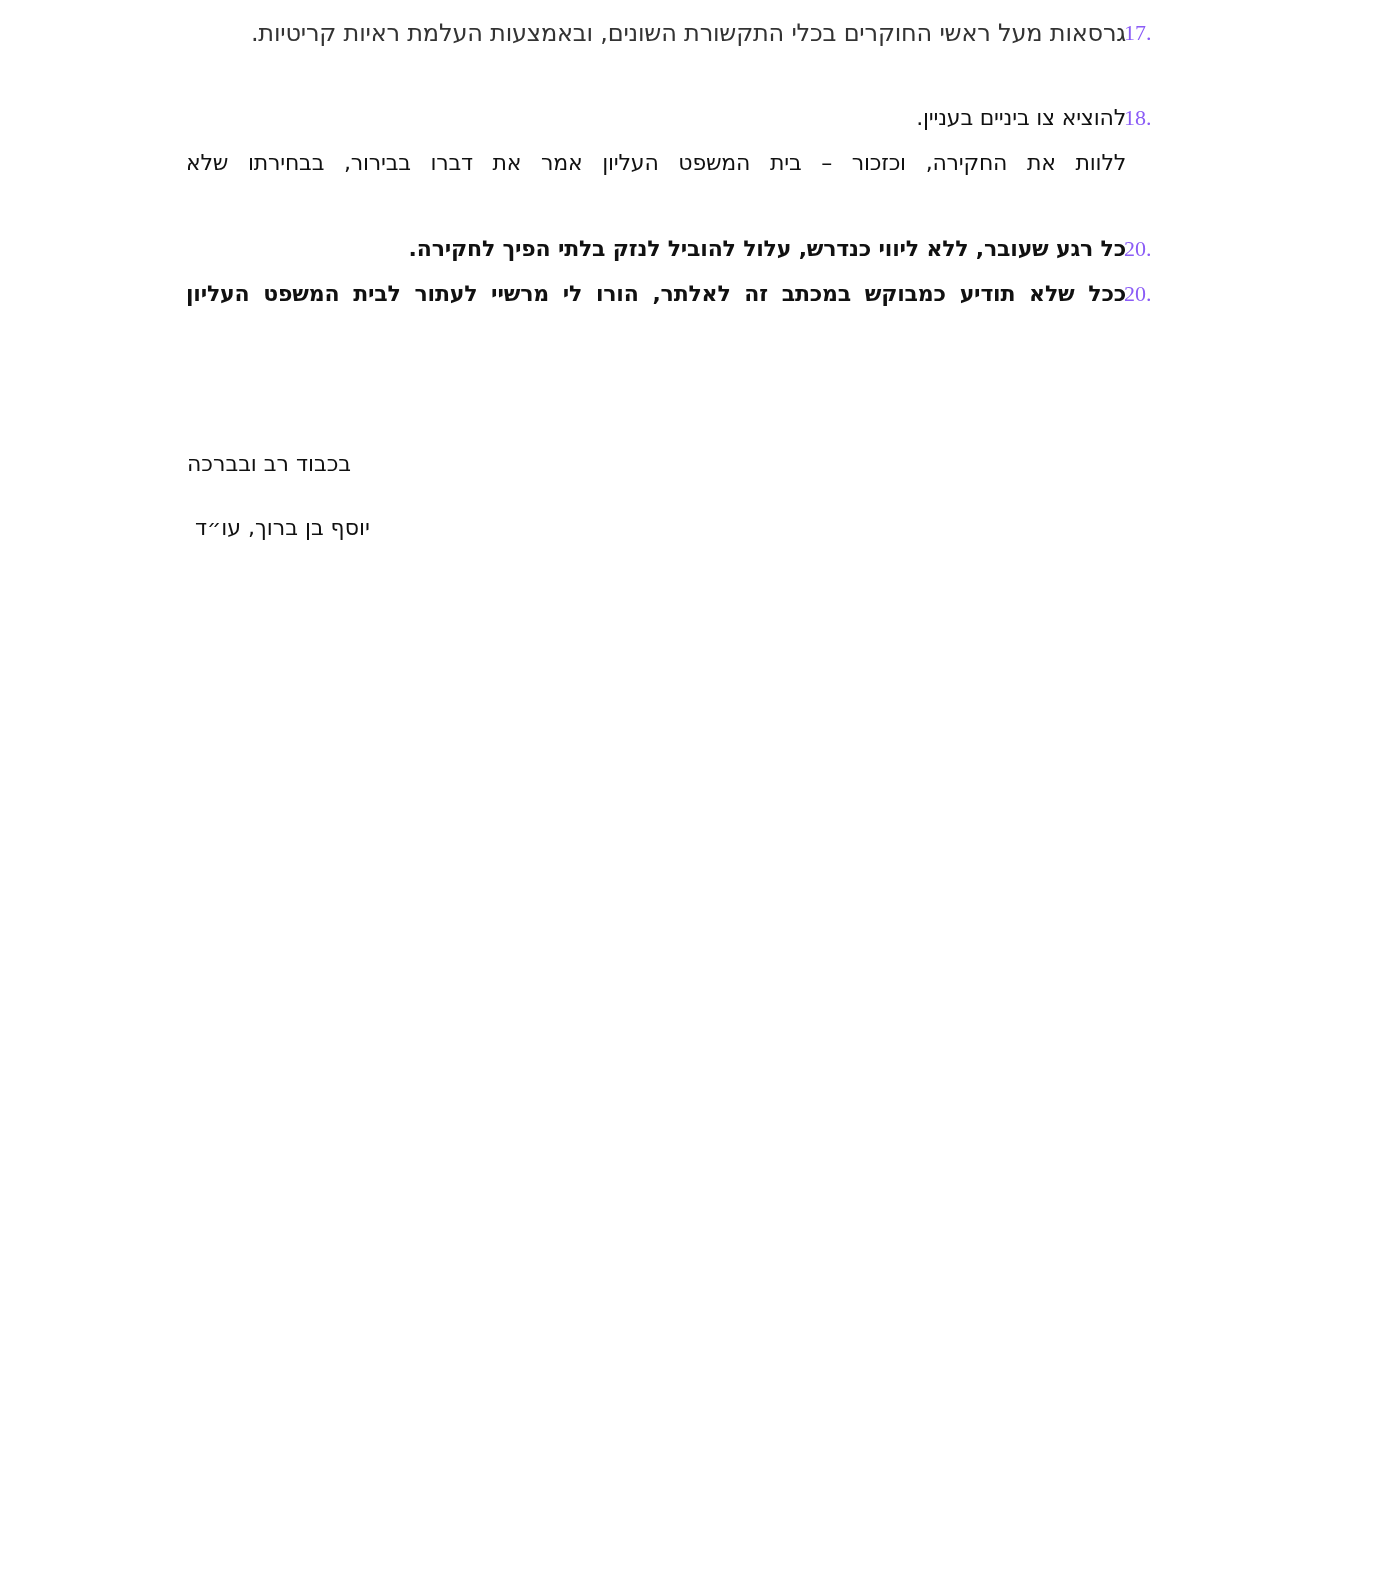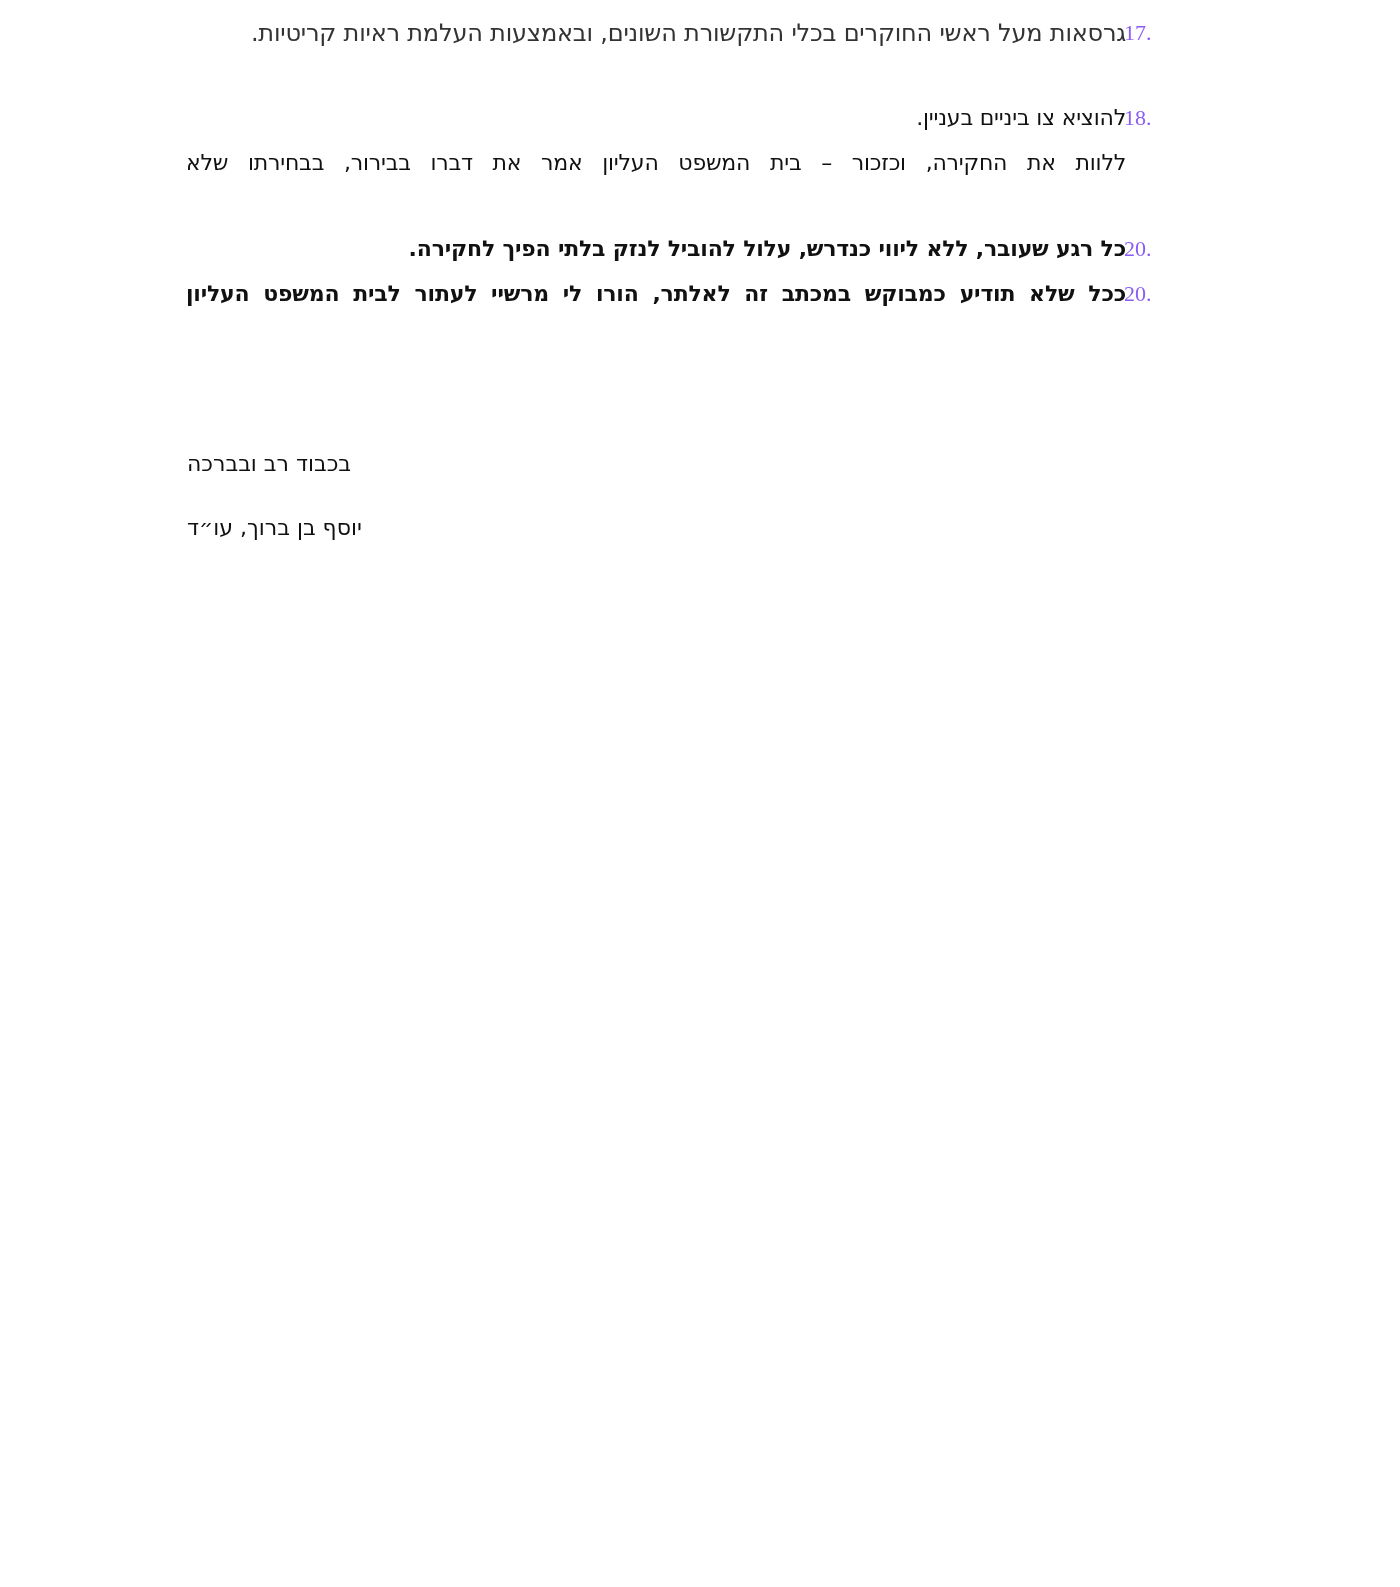--- a/index.html
+++ b/index.html
@@ -106,15 +106,15 @@
   </div>
 
   <div class="item" style="top: 272px; height: 90px;">
     <span class="item-num">20.</span>
     <div class="item-body bold">
       <span class="line">ככל שלא תודיע כמבוקש במכתב זה לאלתר, הורו לי מרשיי לעתור לבית המשפט העליון</span>
     </div>
   </div>
 
   <div class="closing" style="top: 449px;">בכבוד רב ובברכה</div>
-  <div class="closing" style="top: 513px;">יוסף בן ברוך, עו״ד</div>
+  <div class="closing" style="top: 513px; margin-left: 8px;">יוסף בן ברוך, עו״ד</div>
 
 </div>
 
 </body></html>

